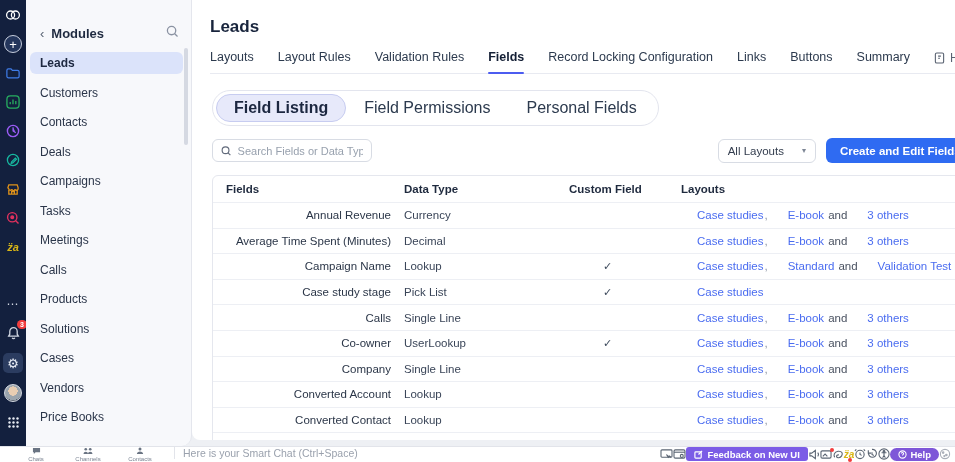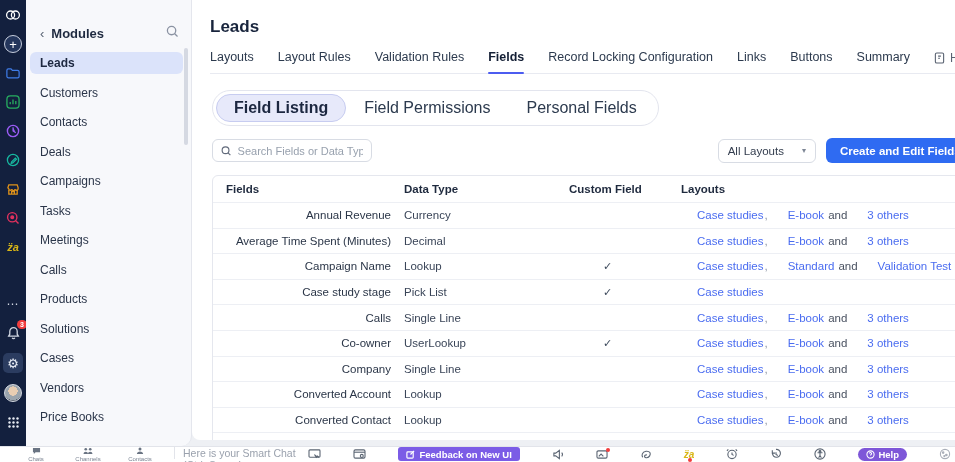--- a/index.html
+++ b/index.html
@@ -62,21 +62,21 @@
   .seg-sep { color:#8a93a3; margin:0 4px 0 1px; }
   .seg-text { color:#4a5261; margin:0 4px;text-align:center; }
 
   
   .bottombar { height:16px; background:#fff; border-top:1px solid #e2e4ea; display:flex; align-items:flex-start; padding:0 4px 0 10px; }
   .bb-item { display:flex; flex-direction:column; align-items:center; justify-content:center; width:52px; color:#6a7483; cursor:pointer; line-height:1; }
   .bb-item svg { display:block; }
   .bb-label { font-size:6px; color:#7a8392; margin-top:1px; }
   .bb-div { width:1px; height:12px; background:#e2e4ea; margin:0 8px; }
   .bb-chat { font-size:10.5px; color:#9aa1ad; flex:1; }
-  .bb-right { display:flex; align-items:center; gap:32px; color:#5b6573; }
+  .bb-right { display:flex; align-items:center; gap:0; color:#5b6573; }
   .bb-ic { position:relative; display:flex; align-items:center; cursor:pointer; }
   .btn-feedback { display:flex; align-items:center; gap:4px; background:#7b5ce6; color:#fff; font-size:9.5px; font-weight:bold; border-radius:3px; padding:2px 8px; height:14px; cursor:pointer; white-space:nowrap; }
   .btn-help { display:flex; align-items:center; gap:3px; background:#7e57d8; color:#fff; font-size:9.5px; font-weight:bold; border-radius:8px; padding:2px 8px; height:13px; cursor:pointer; }
   .zia-y { color:#d9b616; font-weight:bold; font-size:11px; font-style:italic; }
 </style>
 </head>
 <body>
 
 <div class="app">
   <div class="content-row">

